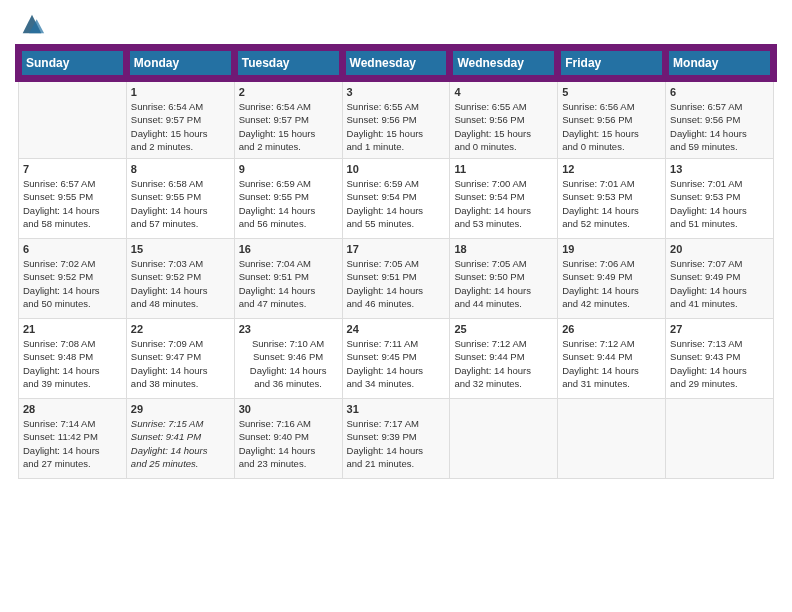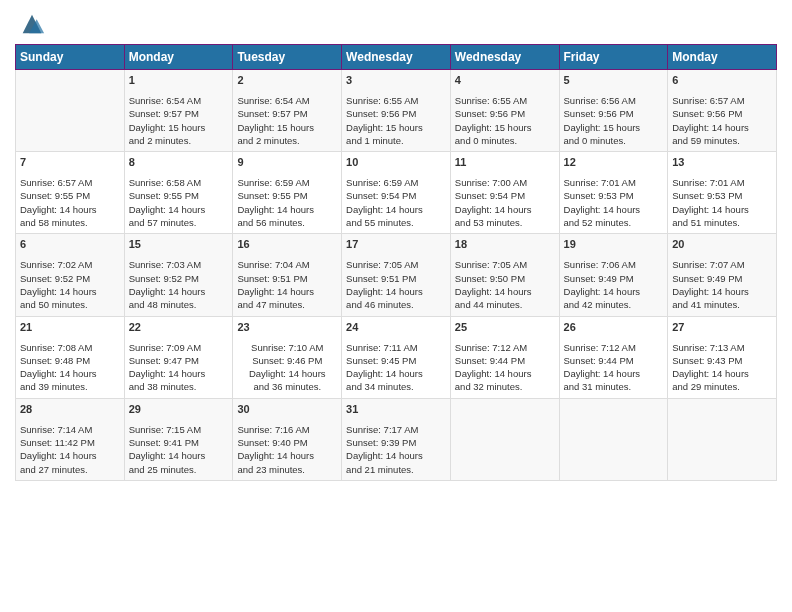--- a/index.html
+++ b/index.html
@@ -66,21 +66,21 @@
     }
     thead tr {
       background-color: #2471a3;
       color: white;
     }
     thead th {
       padding: 5px 4px;
       font-size: 12px;
       font-weight: bold;
       text-align: left;
-      border: 1px solid #701a75;
+      border: 7px solid #701a75;
     }
     tbody tr {
       vertical-align: top;
     }
     tbody tr:nth-child(odd) {
       background-color: #f8f8f8;
     }
     tbody tr:nth-child(even) {
       background-color: #ffffff;
     }
@@ -95,21 +95,20 @@
     .day-num {
       font-weight: bold;
       font-size: 11px;
       display: block;
       margin-bottom: 2px;
     }
     .day-info {
       font-size: 9.5px;
       line-height: 1.4;
       color: #333;
-      margin-top: 8px;
     }
   </style>
 </head>
 <body>
 
 <div class="container">
   <div class="header-area">
     <div class="logo">
       <div class="logo-text">
         <span class="logo-general"></span>
@@ -340,21 +339,21 @@
         <tr>
           <td>
             <span class="day-num">28</span>
             <div class="day-info" style="white-space: pre-line;">Sunrise: 7:14 AM
 Sunset: 11:42 PM
 Daylight: 14 hours
 and 27 minutes.</div>
           </td>
           <td>
             <span class="day-num">29</span>
-            <div class="day-info" style="white-space: pre-line;">Sunrise: 7:15 AM
+            <div class="day-info" style="white-space: pre-line; font-style: italic;">Sunrise: 7:15 AM
 Sunset: 9:41 PM
 Daylight: 14 hours
 and 25 minutes.</div>
           </td>
           <td>
             <span class="day-num">30</span>
             <div class="day-info" style="white-space: pre-line;">Sunrise: 7:16 AM
 Sunset: 9:40 PM
 Daylight: 14 hours
 and 23 minutes.</div>

